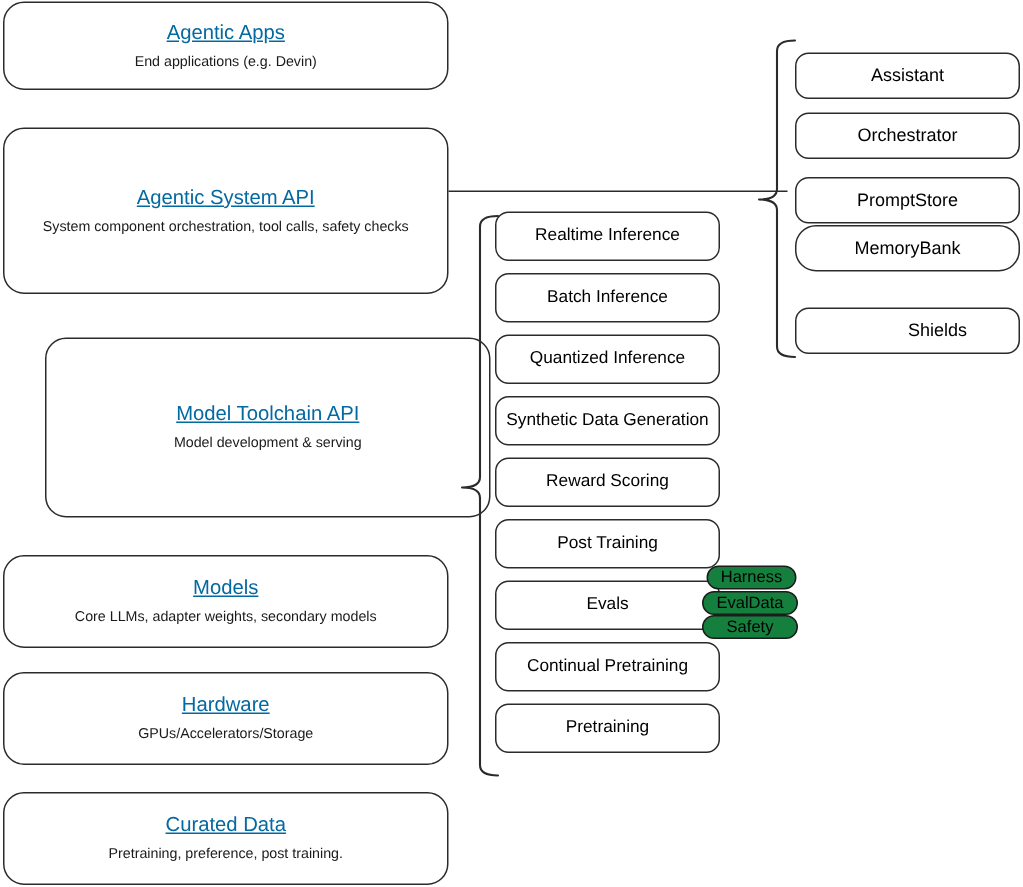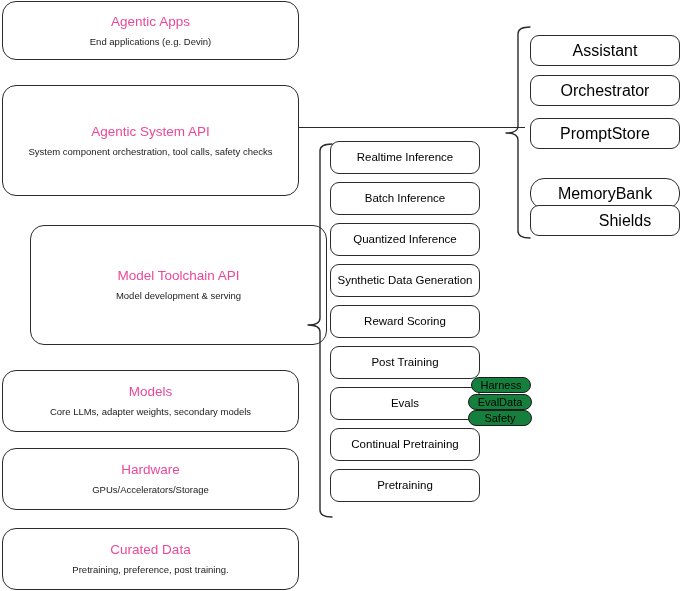--- a/index.html
+++ b/index.html
@@ -37,21 +37,22 @@
     line-height: 1.25;
   }
   
   .layer-box {
     left: 2px;
     width: 297px;
     border-radius: 14px;
   }
   .layer-title {
     font-size: 13.5px;
-    color: #ec4899;
+    color: #0369a1;
+    text-decoration: underline;
   }
   .layer-sub {
     font-size: 9.5px;
     color: #1a1a1a;
     margin-top: 5px;
   }
   
   .cap-box {
     left: 330px;
     width: 150px;
@@ -59,21 +60,21 @@
     border-radius: 9px;
     font-size: 11.5px;
     z-index: 3;
   }
   
   .comp-box {
     left: 530px;
     width: 150px;
     height: 31px;
     border-radius: 9px;
-    font-size: 16px;
+    font-size: 12px;
     z-index: 3;
   }
   
   .pill {
     position: absolute;
     box-sizing: border-box;
     border: 1.4px solid #1c1c1c;
     background: #15803d;
     border-radius: 12px;
     height: 16px;
@@ -189,20 +190,20 @@
 
   <div class="box comp-box" id="comp-0" style="top: 35px;">
     <span>Assistant</span>
   </div>
   <div class="box comp-box" id="comp-1" style="top: 75px;">
     <span>Orchestrator</span>
   </div>
   <div class="box comp-box" id="comp-2" style="top: 118px;">
     <span>PromptStore</span>
   </div>
-  <div class="box comp-box" id="comp-3" style="top: 178px; border-radius: 14px;">
+  <div class="box comp-box" id="comp-3" style="top: 150px; border-radius: 14px;">
     <span>MemoryBank</span>
   </div>
   <div class="box comp-box" id="comp-4" style="top: 205px; padding-left: 40px;">
     <span>Shields</span>
   </div>
 
 </div>
 
 </body></html>

